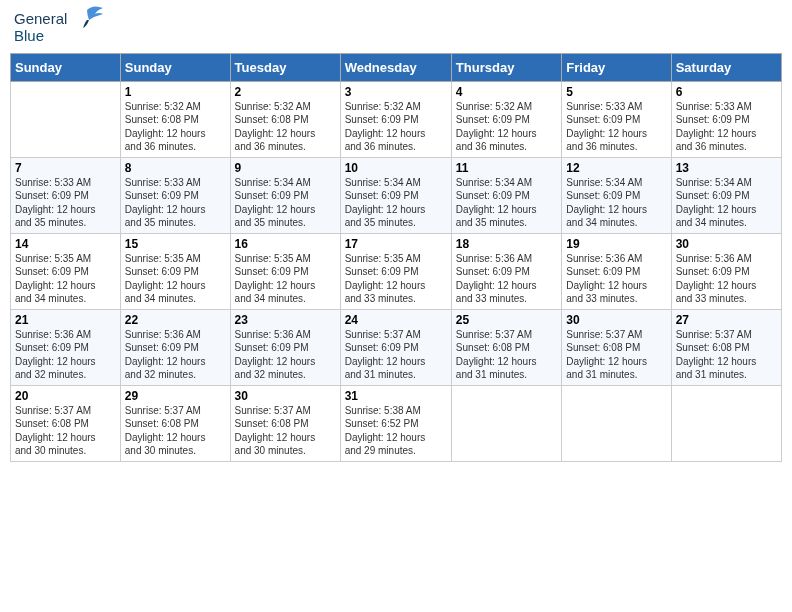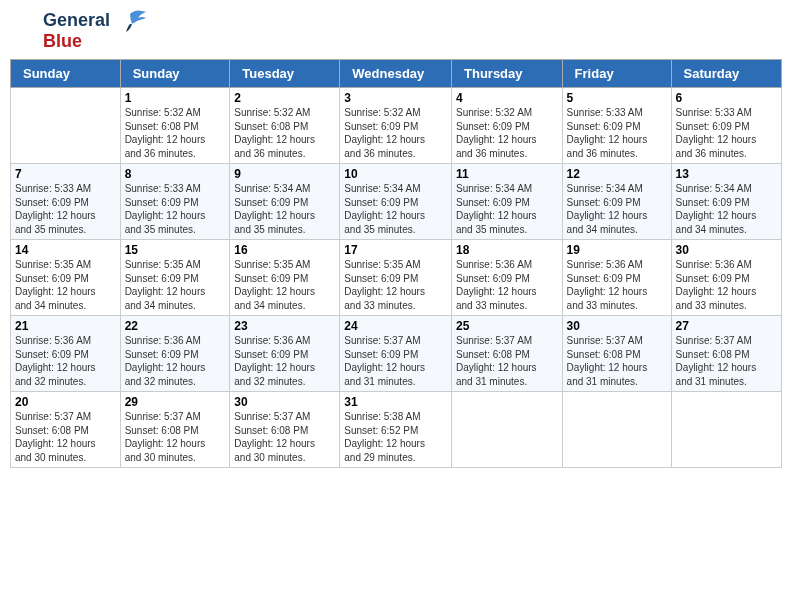--- a/index.html
+++ b/index.html
@@ -38,21 +38,21 @@
     }
     table {
       width: 100%;
       border-collapse: collapse;
     }
     thead th {
       background-color: #2d6db5;
       color: #fff;
       font-size: 13px;
       font-weight: bold;
-      padding: 6px 12px;
+      padding: 6px 4px;
       text-align: left;
       border: 1px solid #aaa;
     }
     td {
       border: 1px solid #ccc;
       vertical-align: top;
       padding: 3px 4px;
       width: 113px;
       min-height: 70px;
     }
@@ -74,23 +74,23 @@
     tr:nth-child(odd) td { background-color: #ffffff; }
     tr:nth-child(even) td { background-color: #f5f8fc; }
     thead tr th { background-color: #2d6db5; }
   </style>
 </head>
 <body>
 
 <div class="header">
   <div class="logo">
     <div style="display:flex;align-items:center;">
-      <div style="font-size:18px;font-weight:bold;color:#1a3a5c;line-height:1.15;margin-left:29px;">
+      <div style="font-size:15px;font-weight:normal;color:#1a3a5c;line-height:1.15;">
         <span style="color:#1a3a5c;">General</span><br>
-        <span style="color:#b91c1c;">Blue</span>
+        <span style="color:#0c4a6e;">Blue</span>
       </div>
       <svg width="36" height="32" viewBox="0 0 36 32" style="margin-left:2px;margin-top:-14px;">
         <path d="M18 6 Q24 0 34 4 Q28 6 26 10 Q30 8 34 10 Q26 12 20 16 Q18 10 18 6Z" fill="#4a90d9"></path>
         <path d="M20 16 Q18 22 14 24 Q16 18 18 16Z" fill="#1a3a5c"></path>
       </svg>
     </div>
   </div>
   <div class="title-block">
     <div class="month-title"></div>
     <div class="location-title"></div>

